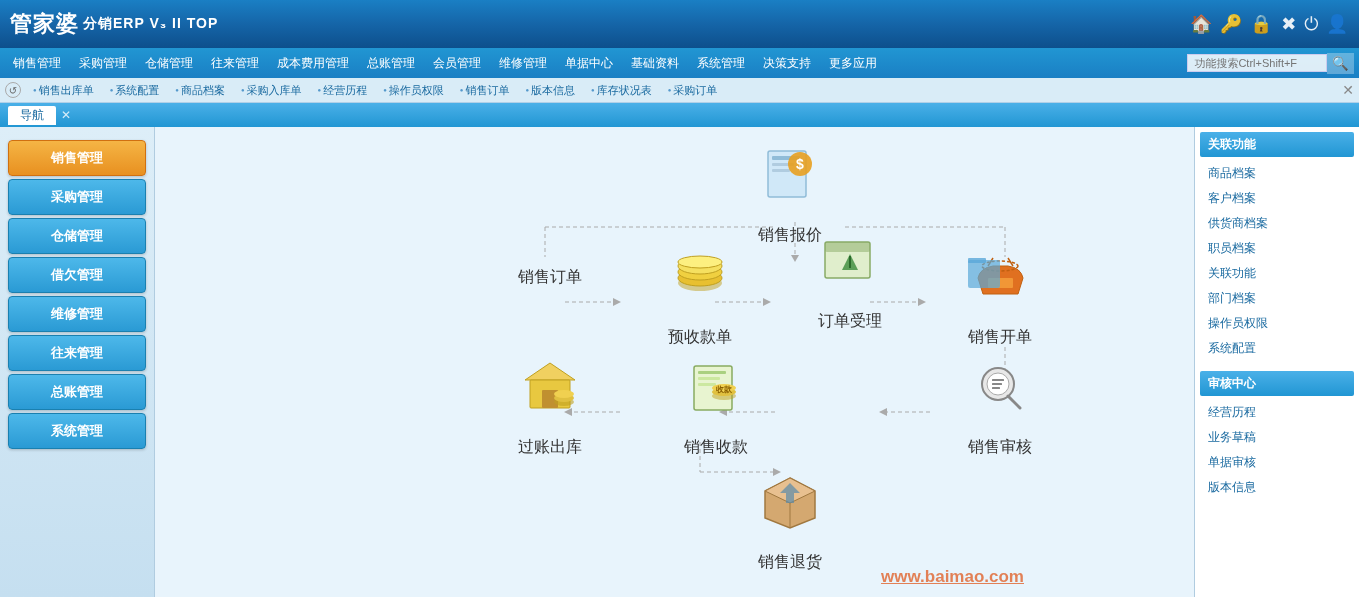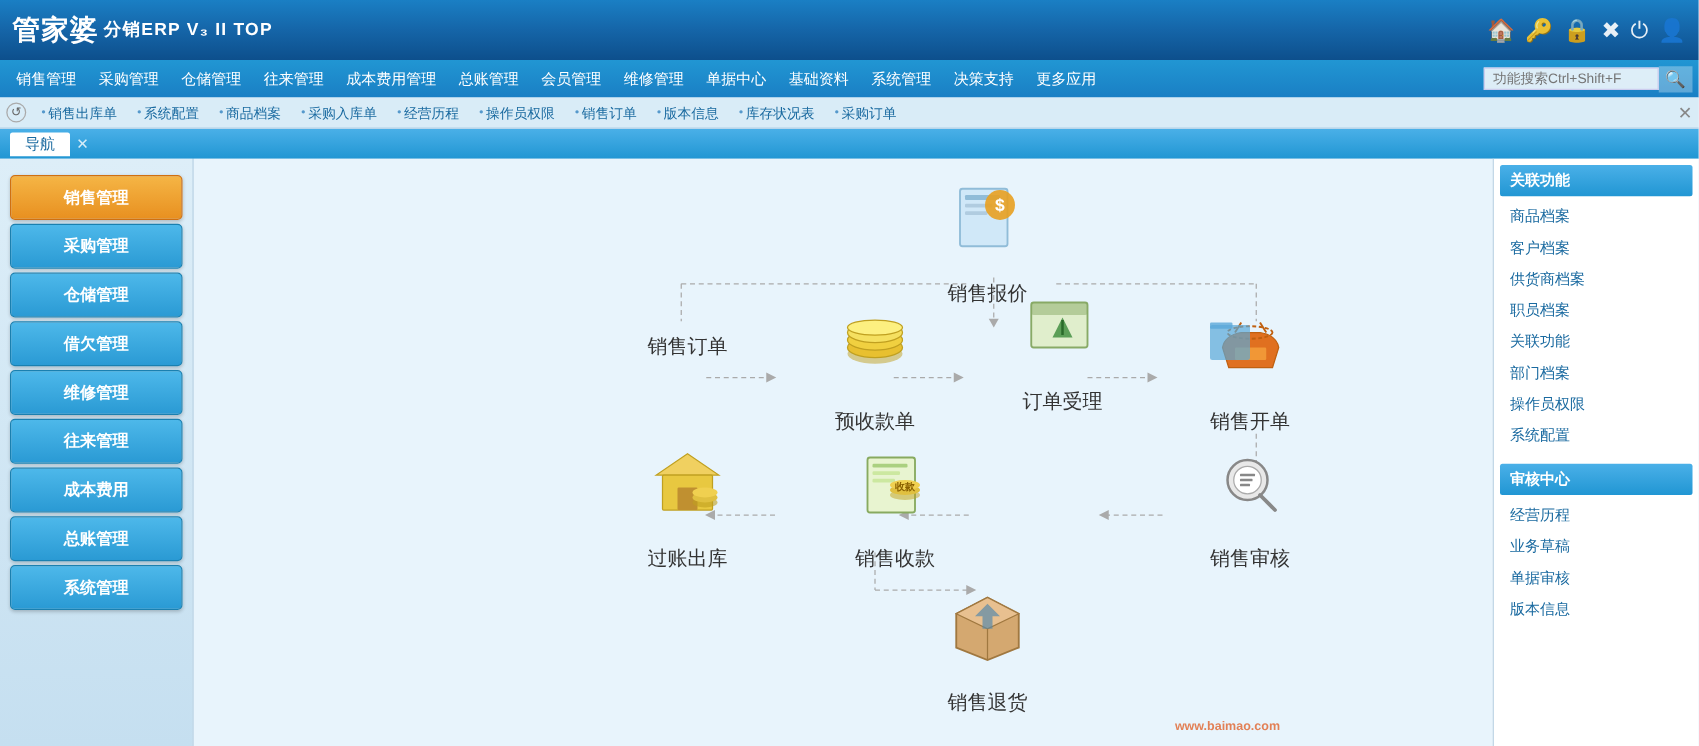--- a/index.html
+++ b/index.html
@@ -246,24 +246,25 @@
       text-decoration: none;
     }
     .panel-section { margin-bottom: 10px; }
 
     
     #watermark {
       position: absolute;
       bottom: 10px;
       right: 170px;
       color: #e05010;
-      font-size: 10px;
+      font-size: 17px;
       font-weight: bold;
       opacity: 0.7;
       pointer-events: none;
+      text-decoration: underline;
     }
 
     
     #app {
       width: 1359px;
       height: 597px;
       overflow: hidden;
       display: flex;
       flex-direction: column;
     }
@@ -337,21 +338,20 @@
 
     <div id="content-wrapper">
 
       <div id="sidebar">
         <div class="sidebar-item active">销售管理</div>
         <div class="sidebar-item">采购管理</div>
         <div class="sidebar-item">仓储管理</div>
         <div class="sidebar-item">借欠管理</div>
         <div class="sidebar-item">维修管理</div>
         <div class="sidebar-item">往来管理</div>
-        <div class="sidebar-item">成本费用</div>
         <div class="sidebar-item">总账管理</div>
         <div class="sidebar-item">系统管理</div>
       </div>
 
       <div id="center-content">
         <svg width="100%" height="100%" style="position:absolute;top:0;left:0;pointer-events:none;">
 
           <line x1="640" y1="95" x2="640" y2="130" stroke="#aaa" stroke-width="1" stroke-dasharray="4,3"></line>
 
           <polygon points="636,128 644,128 640,135" fill="#aaa"></polygon>

